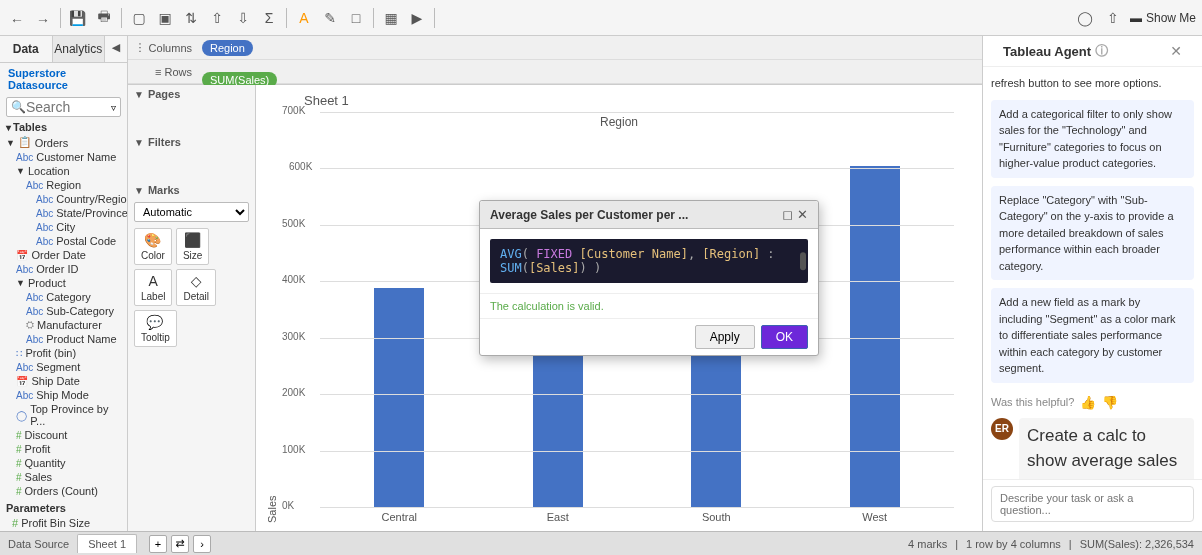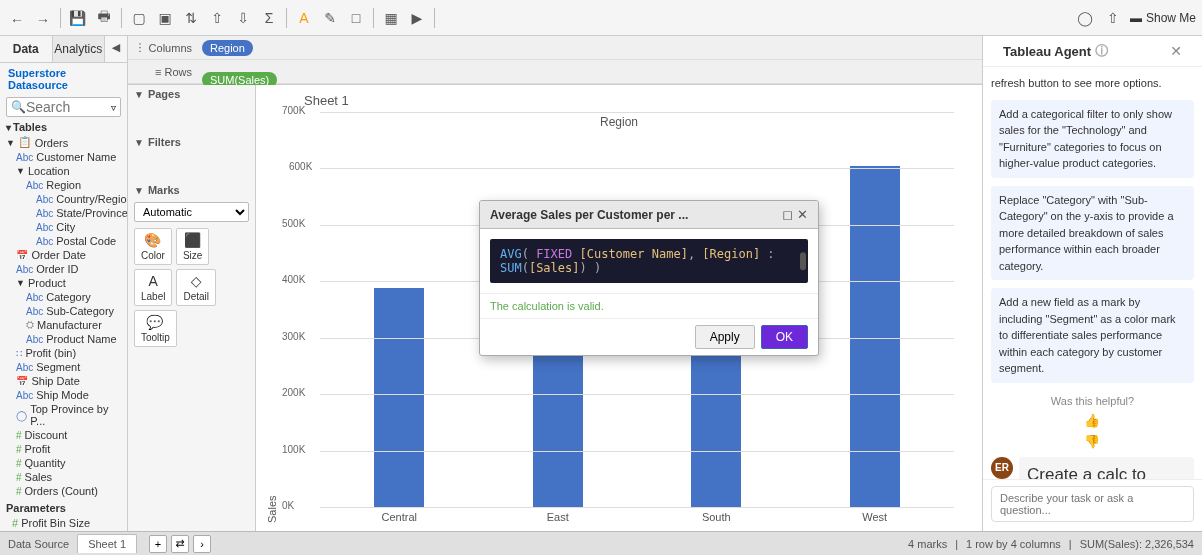--- a/index.html
+++ b/index.html
@@ -105,21 +105,21 @@
 
     
     .right-panel { width: 220px; background: white; border-left: 1px solid #ccc; display: flex; flex-direction: column; flex-shrink: 0; }
     .agent-header { display: flex; align-items: center; justify-content: space-between; padding: 6px 20px; border-bottom: 1px solid #eee; background: white; }
     .agent-title { font-size: 13px; font-weight: bold; color: #333; display: flex; align-items: center; gap: 4px; }
     .agent-close-btn { background: none; border: none; cursor: pointer; font-size: 14px; color: #888; }
 
     .agent-body { flex: 1; overflow-y: auto; padding: 8px; display: flex; flex-direction: column; gap: 8px; }
     .agent-message { font-size: 11px; line-height: 1.5; color: #333; }
     .agent-suggestion { background: #f0f4ff; border-radius: 4px; padding: 6px 8px; font-size: 11px; line-height: 1.5; color: #333; cursor: pointer; }
-    .helpful-row { display: flex; align-items: center; gap: 6px; font-size: 11px; color: #888; margin-top: 4px; flex-direction: column; }
+    .helpful-row { display: flex; align-items: center; gap: 6px; font-size: 11px; color: #888; margin-top: 4px; }
     .helpful-btn { background: none; border: none; cursor: pointer; color: #888; font-size: 13px; }
     .agent-user-row { display: flex; align-items: flex-start; gap: 6px; }
     .agent-avatar { width: 22px; height: 22px; border-radius: 50%; background: #8B4513; color: white; display: flex; align-items: center; justify-content: center; font-size: 10px; font-weight: bold; flex-shrink: 0; }
     .agent-bubble { background: #f5f5f5; border-radius: 4px; padding: 5px 8px; font-size: 17px; line-height: 1.5; color: #333; flex: 1; }
 
     .agent-input-area { border-top: 1px solid #eee; padding: 6px 8px; }
     .agent-input { width: 100%; border: 1px solid #ddd; border-radius: 4px; padding: 5px 8px; font-size: 11px; outline: none; resize: none; font-family: inherit; color: #888; }
   </style>
 </head>
 <body>

